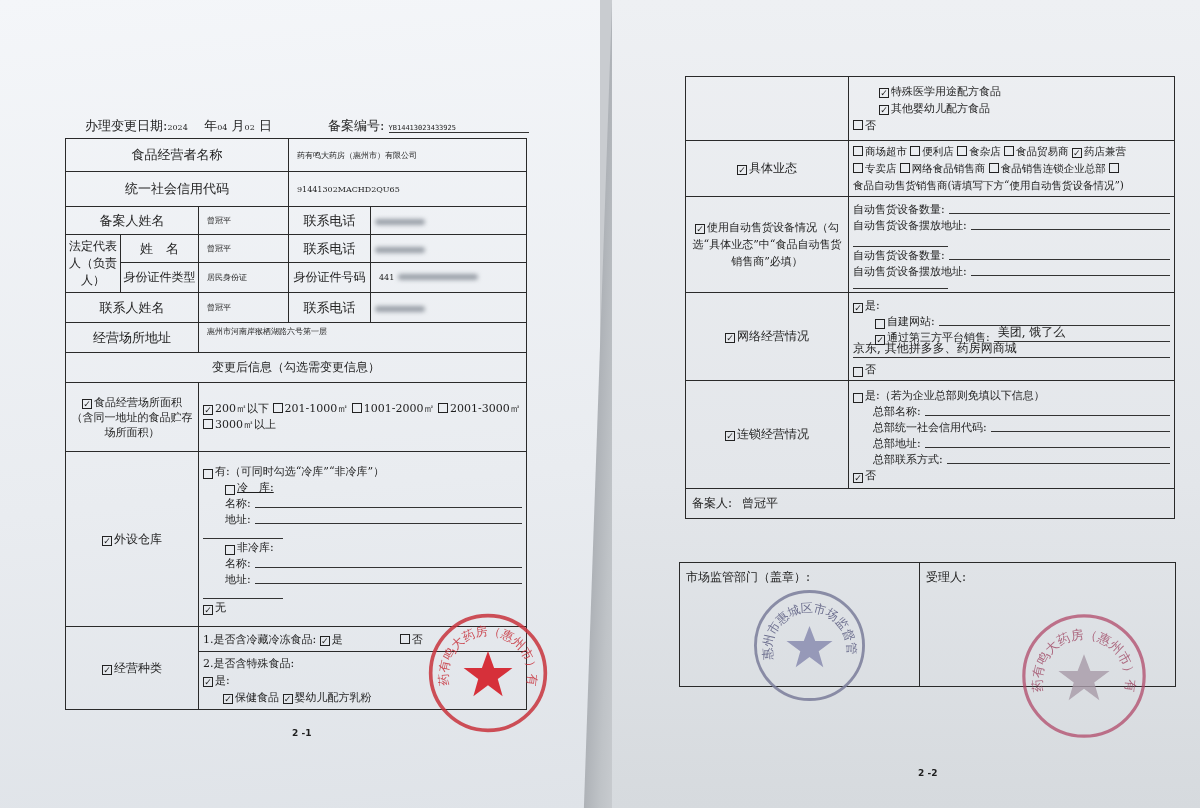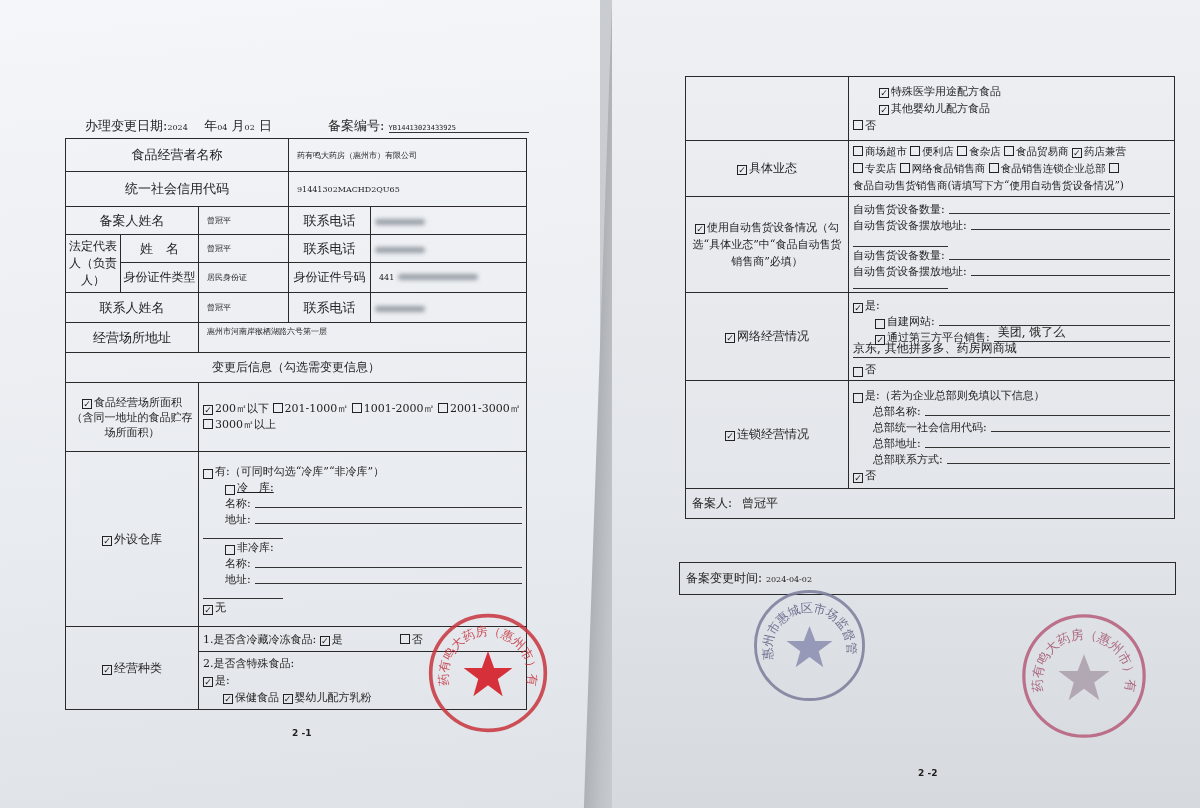--- a/index.html
+++ b/index.html
@@ -294,25 +294,23 @@
       <td colspan="2" style="padding:2px 6px;font-size:12px;">
         <span>备案人:</span>
         <span class="hand" style="margin-left:6px;">曾冠平</span>
       </td>
     </tr>
   </tbody>
     </table>
 
   <table style="left:67px;top:562px;width:497px;">
     <tbody>
-    <tr style="height:32px;">
-      <td colspan="2" style="padding:2px 6px;font-size:12px;">
-        <span>备案变更时间:</span>
-        <span style="font-size:8px;">2024-04-02</span>
-      </td>
+        <tr style="height:124px;">
+      <td style="width:240px;vertical-align:top;padding:6px;font-size:12px;">市场监管部门（盖章）:</td>
+      <td style="vertical-align:top;padding:6px;font-size:12px;">受理人:</td>
     </tr>
   </tbody>
     </table>
 
   <div class="pnum" style="left:306px;top:768px;">2 -2</div>
 
   <div class="stamp" style="left:140px;top:588px;width:115px;height:115px;">
     <svg viewBox="0 0 100 100">
       <circle cx="50" cy="50" r="47" fill="none" stroke="#7a7c9a" stroke-width="2.5" opacity="0.85"></circle>
       <polygon points="50,33 55,46 70,46 58,55 62,69 50,60 38,69 42,55 30,46 45,46" fill="#8a8cb0" opacity="0.85"></polygon>

